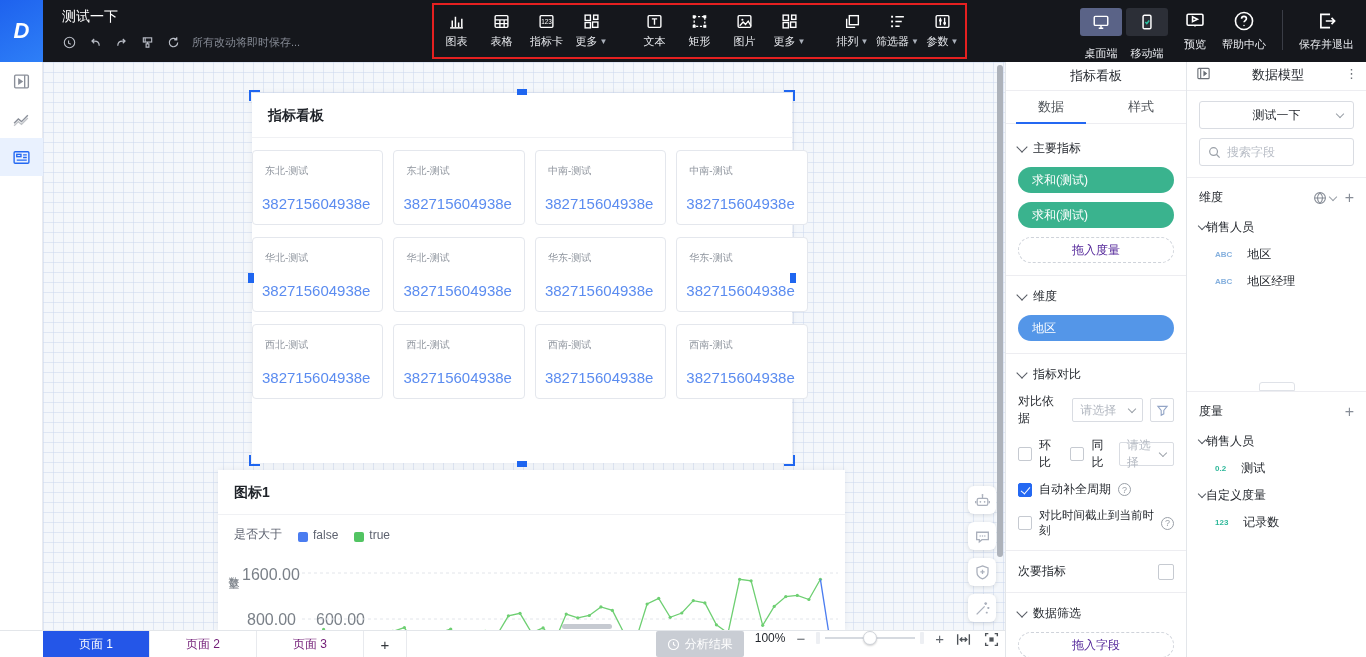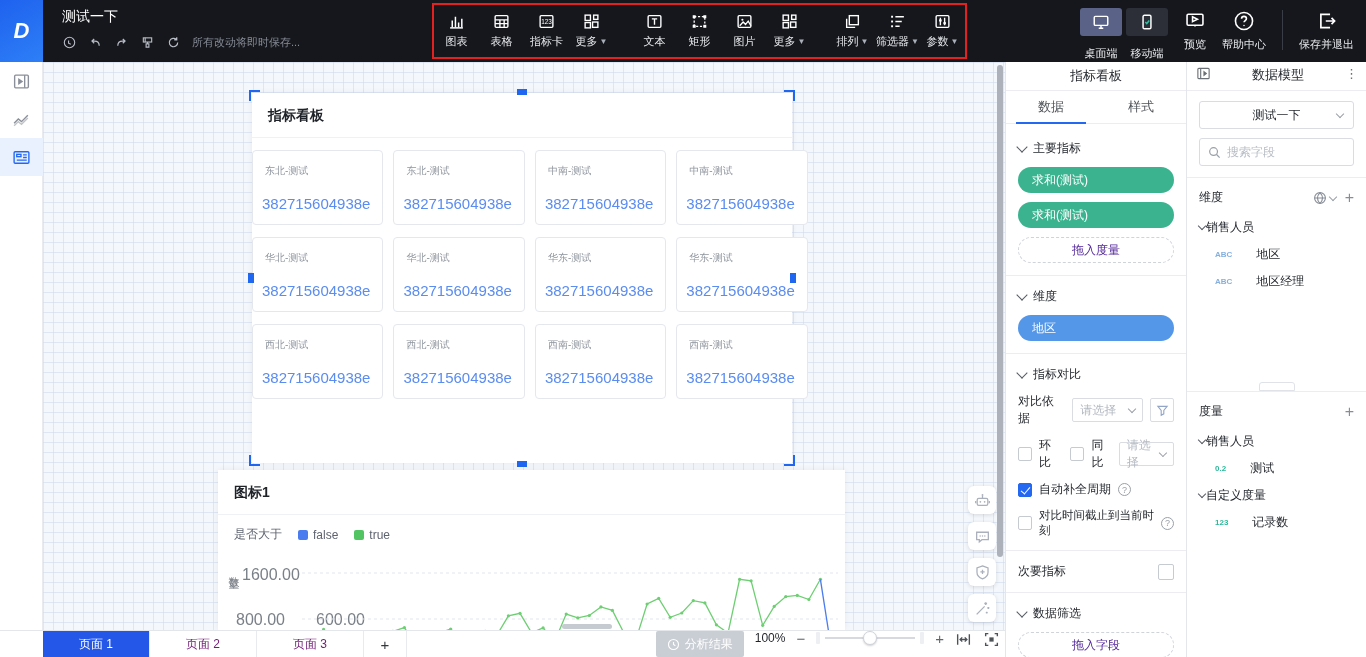--- a/index.html
+++ b/index.html
@@ -51,25 +51,25 @@
 .br.tr{right:0;top:0;border-left:none;border-bottom:none;}
 .br.bl{left:0;bottom:0;border-right:none;border-top:none;}
 .br.brr{right:0;bottom:0;border-left:none;border-top:none;}
 .hd{position:absolute;background:#1f66f0;}
 .hd.t{left:50%;top:-1px;width:10px;height:6px;margin-left:-5px;}
 .hd.b{left:50%;bottom:-1px;width:10px;height:6px;margin-left:-5px;}
 .hd.l{left:-1px;top:50%;width:6px;height:10px;margin-top:-5px;}
 .hd.r{right:-1px;top:50%;width:6px;height:10px;margin-top:-5px;}
 .chart{left:175px;top:408px;width:627px;height:160px;overflow:hidden;}
 .legend{display:flex;align-items:center;gap:16px;padding:11px 16px 0;color:#5e6370;}
-.leg-item{display:flex;align-items:center;gap:5px;}
+.leg-item{display:flex;align-items:flex-end;gap:5px;}
 .sw{width:10px;height:10px;border-radius:2px;}
 .ytick{position:absolute;font-size:16px;color:#7a8088;}
 .yt1600{left:24px;top:96px;width:54px;text-align:right;}
-.yt800{left:18px;top:141px;width:54px;}
+.yt800{left:24px;top:141px;width:54px;text-align:right;}
 .yt600{left:98px;top:141px;}
 .yaxis-name{position:absolute;left:8px;top:98px;writing-mode:vertical-rl;font-size:11px;color:#7a8088;letter-spacing:2px;}
 .plot{position:absolute;left:84px;top:96px;}
 .ctools{position:absolute;left:925px;top:424px;display:flex;flex-direction:column;gap:8px;}
 .ctool{width:28px;height:28px;background:#fff;border-radius:6px;box-shadow:0 1px 4px rgba(31,35,41,.14);display:flex;align-items:center;justify-content:center;color:#aab0bc;cursor:pointer;}
 .vscroll{position:absolute;right:2px;top:3px;width:6px;height:492px;background:#adb2ba;border-radius:3px;}
 .hscroll{position:absolute;left:519px;bottom:1px;width:50px;height:5px;background:#c6cad1;border-radius:3px;}
 
 
 .footer{position:absolute;left:0;top:630px;width:1005px;height:27px;background:#fff;border-top:1px solid #e3e6ea;display:flex;align-items:stretch;}
@@ -122,21 +122,21 @@
 .searchbox input{border:none;outline:none;width:100%;font-size:12px;color:#1f2329;font-family:inherit;background:transparent;}
 .searchbox input::placeholder{color:#b8bdc6;}
 .m-div{height:1px;background:#ededf1;}
 .fld-hdr{display:flex;align-items:center;padding:11px 12px 6px;color:#1f2329;}
 .fld-ic{margin-left:auto;display:flex;align-items:center;gap:9px;color:#878d97;}
 .fld-ic .g{display:flex;align-items:center;gap:2px;cursor:pointer;}
 .plus{font-size:16px;color:#878d97;cursor:pointer;line-height:1;}
 .tree{padding:2px 12px 0;}
 .tnode{display:flex;align-items:center;gap:1px;height:27px;color:#1f2329;cursor:pointer;font-family:Liberation Mono, monospace;}
 .tnode .chev{width:6px;height:6px;border-width:1.2px;}
-.tfield{display:flex;align-items:center;gap:24px;height:27px;padding-left:16px;cursor:grab;}
+.tfield{display:flex;align-items:center;gap:15px;height:27px;padding-left:16px;cursor:grab;}
 .badge{font-size:8px;font-weight:700;flex:none;}
 .badge.abc{color:#85b0de;}
 .badge.num{color:#2eb89a;}
 .m-divider{position:relative;height:1px;background:#ededf1;margin:34px 0 0;}
 .m-handle{position:absolute;left:50%;top:-9px;margin-left:-18px;width:36px;height:9px;background:#fff;border:1px solid #dfe2e8;border-top-left-radius:3px;border-top-right-radius:3px;}
 </style>
 </head>
 <body>
 
 <div id="app">

